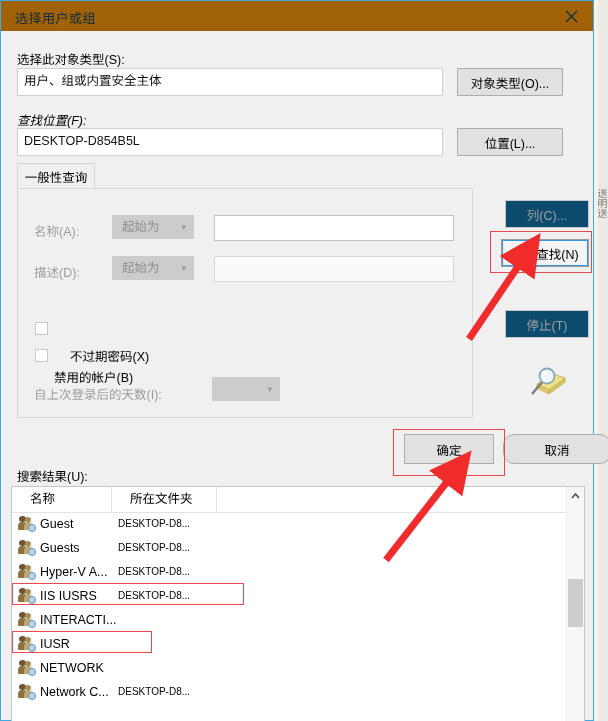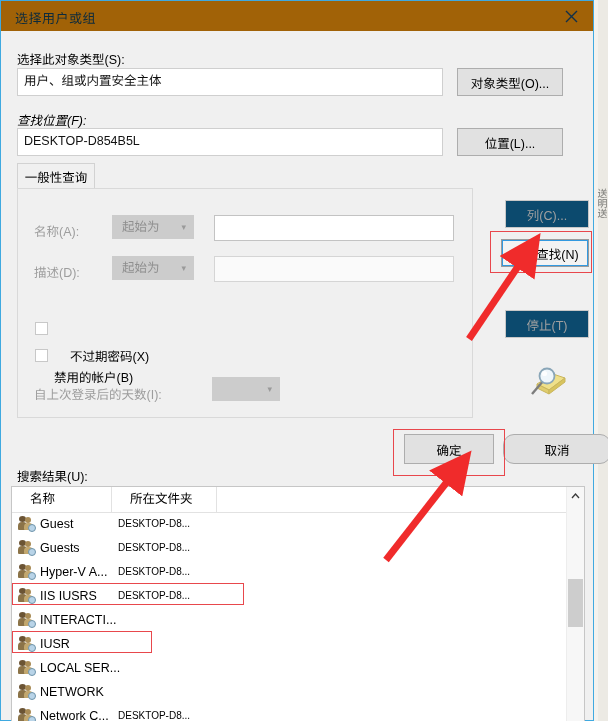--- a/index.html
+++ b/index.html
@@ -310,30 +310,20 @@
               </span><span class="txt">IUSR</span></div>
             <div class="fld"></div>
           </div>
           <div class="row">
             <div class="nm"><span class="usericon">
                 <span class="h1"></span>
                 <span class="b1"></span>
                 <span class="h2"></span>
                 <span class="b2"></span>
                 <span class="badge"></span>
-              </span><span class="txt">LOCAL SER...</span></div>
-            <div class="fld"></div>
-          </div>
-          <div class="row">
-            <div class="nm"><span class="usericon">
-                <span class="h1"></span>
-                <span class="b1"></span>
-                <span class="h2"></span>
-                <span class="b2"></span>
-                <span class="badge"></span>
               </span><span class="txt">NETWORK</span></div>
             <div class="fld"></div>
           </div>
           <div class="row">
             <div class="nm"><span class="usericon">
                 <span class="h1"></span>
                 <span class="b1"></span>
                 <span class="h2"></span>
                 <span class="b2"></span>
                 <span class="badge"></span>

